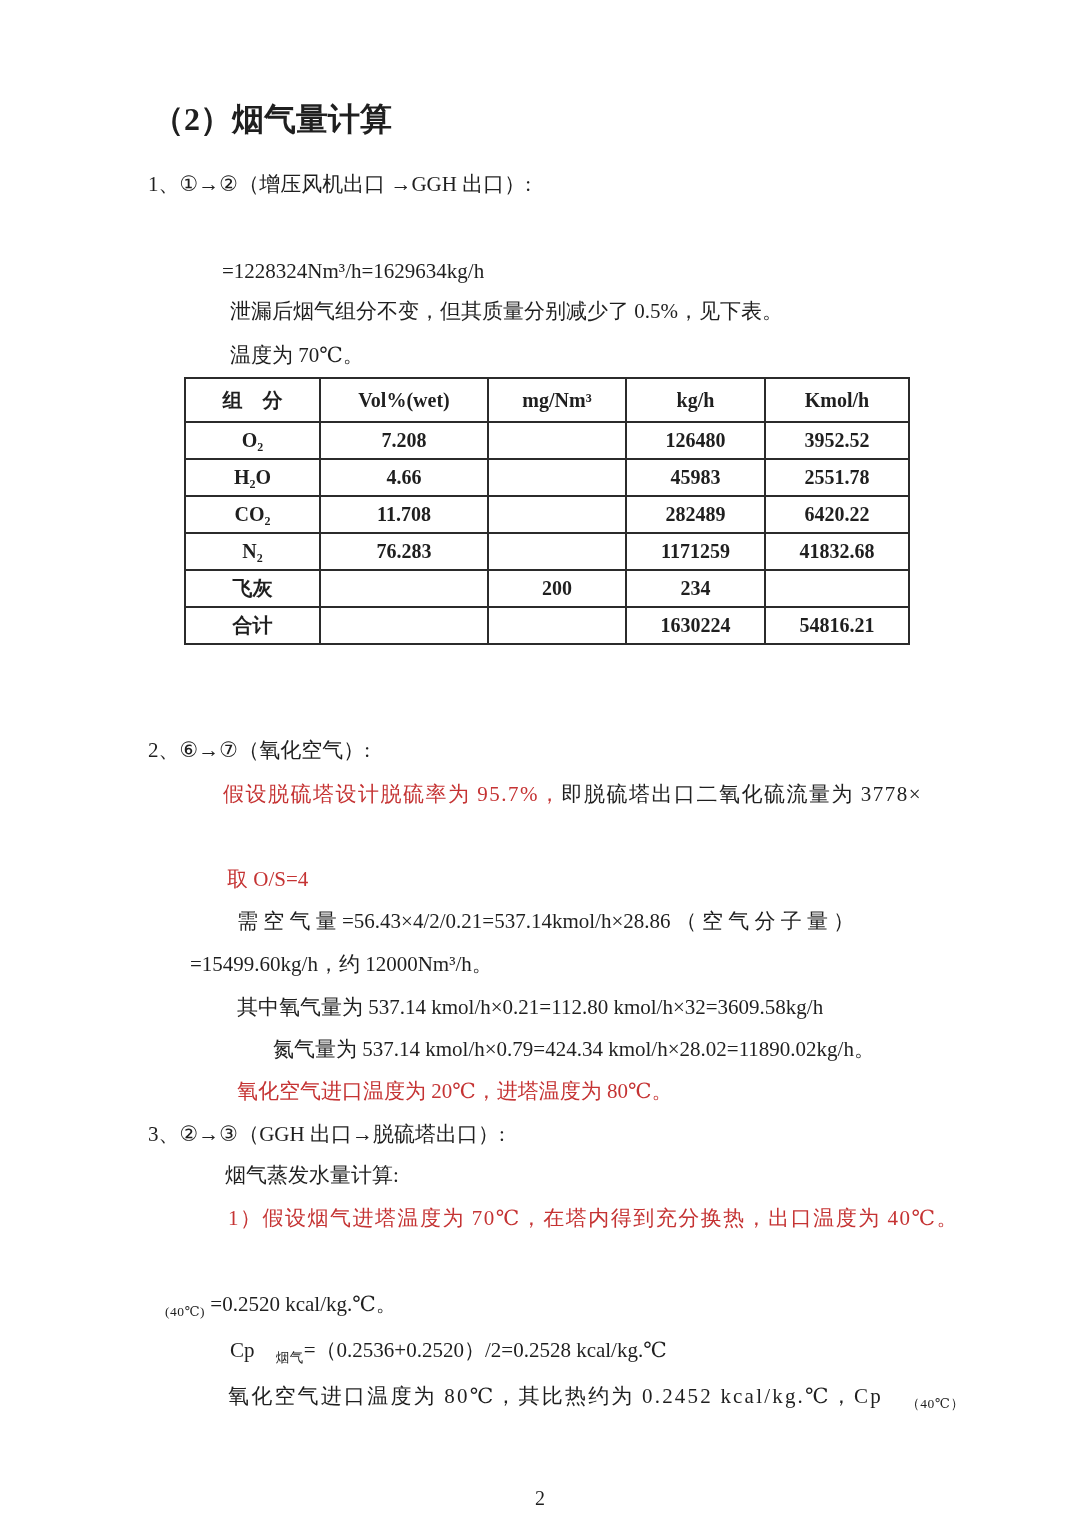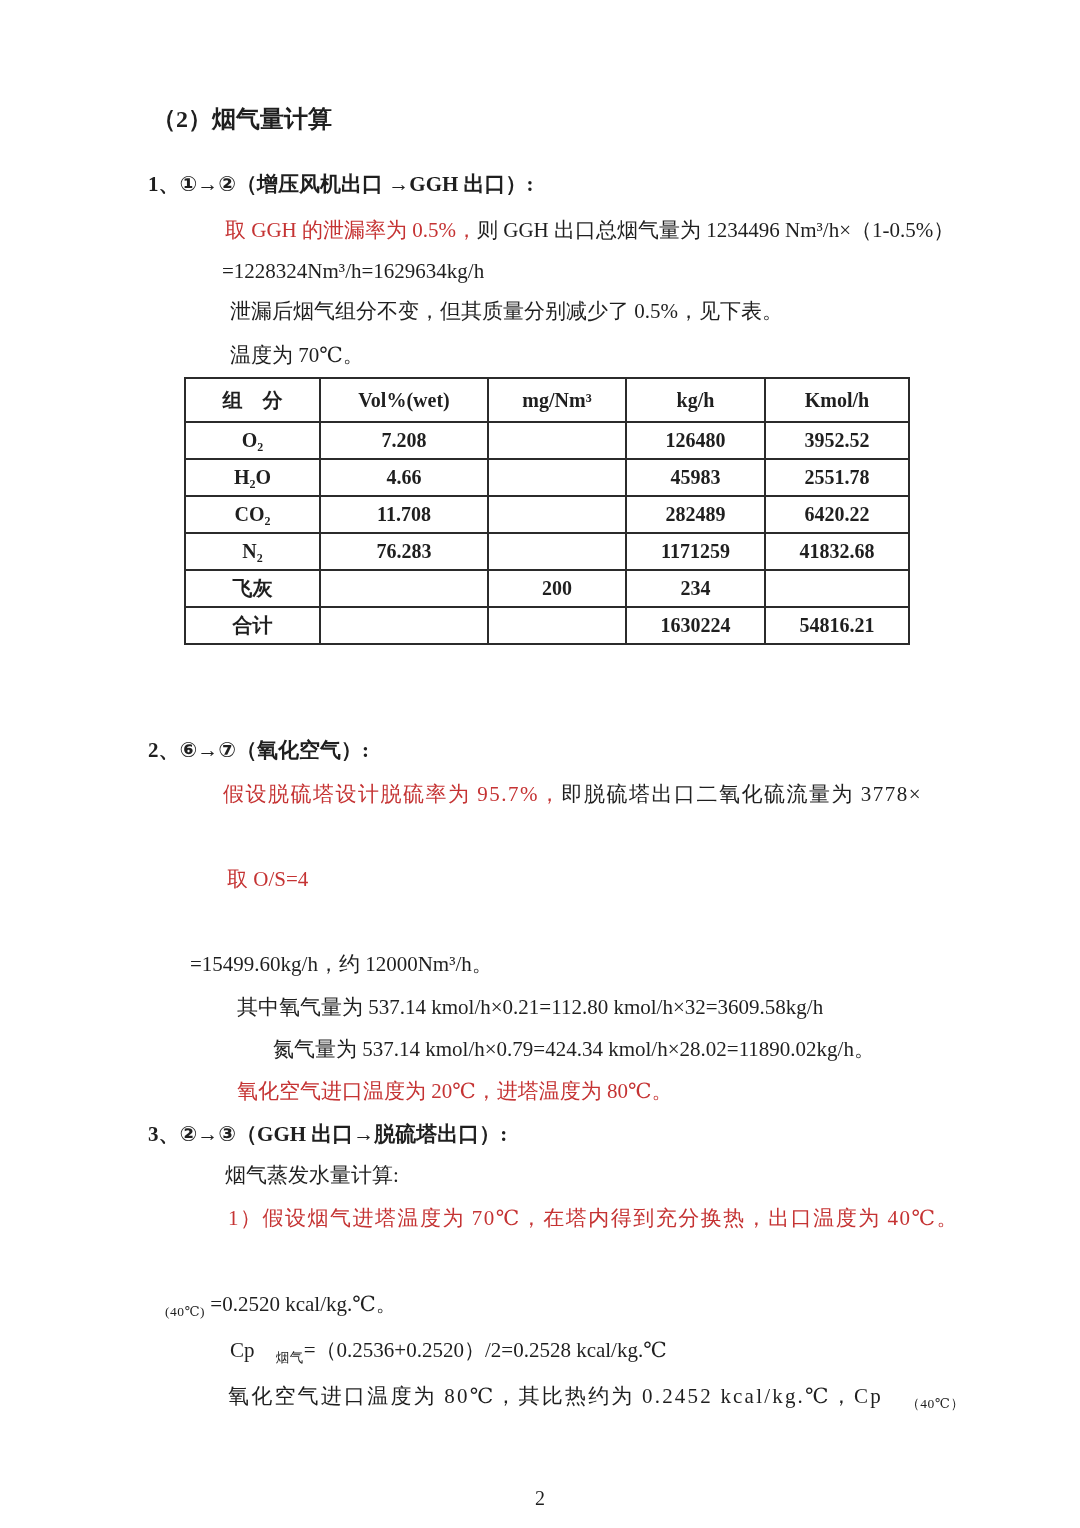--- a/index.html
+++ b/index.html
@@ -5,22 +5,22 @@
   html,body{margin:0;padding:0;background:#ffffff;}
   .page{
     position:relative;
     width:1080px;height:1528px;
     background:#ffffff;
     color:#1f1f1f;
     font-family:"Liberation Serif","DejaVu Serif","DejaVu Sans",serif;
     overflow:hidden;
   }
   .ln{position:absolute;font-size:21px;line-height:27px;white-space:nowrap;}
-  .bold{font-weight:bold;}
-  .title{font-size:24px;font-weight:bold;text-align:right;}
+  .bold{font-weight:normal;}
+  .title{font-size:32px;font-weight:bold;text-align:right;}
   .red{color:#c53333;}
   .sp1{letter-spacing:1.5px;}
   .sp2{letter-spacing:2.2px;}
   .sub{font-size:13.5px;vertical-align:-5px;letter-spacing:0.5px;margin-left:16px;}
   table.comp{
     position:absolute;left:184px;top:377px;width:724px;
     border-collapse:collapse;table-layout:fixed;
     font-size:20px;color:#1f1f1f;
   }
   table.comp td{
@@ -36,21 +36,20 @@
 </style>
 </head>
 <body>
 
 <div class="page">
 
   <div class="ln title" style="left:152px;top:106px">（2）烟气量计算</div>
 
   <div class="ln bold" style="left:148px;top:171px">1、①→②（增压风机出口 →GGH 出口）:</div>
 
-  <div class="ln" style="left:225px;top:217px"><span class="red">取 GGH 的泄漏率为 0.5%，</span><span>则 GGH 出口总烟气量为 1234496 Nm³/h×（1-0.5%）</span></div>
 
   <div class="ln" style="left:222px;top:258px">=1228324Nm³/h=1629634kg/h</div>
 
   <div class="ln" style="left:230px;top:298px">泄漏后烟气组分不变，但其质量分别减少了 0.5%，见下表。</div>
 
   <div class="ln" style="left:230px;top:342px">温度为 70℃。</div>
 
   <table class="comp">
     <colgroup>
       <col style="width:135px">
@@ -112,20 +111,21 @@
   </tbody>
     </table>
 
   <div class="ln bold" style="left:148px;top:737px">2、⑥→⑦（氧化空气）:</div>
 
   <div class="ln sp1" style="left:223px;top:781px"><span class="red">假设脱硫塔设计脱硫率为 95.7%，</span><span>即脱硫塔出口二氧化硫流量为 3778×</span></div>
 
 
   <div class="ln red" style="left:227px;top:866px">取 O/S=4</div>
 
+  <div class="ln" style="left:237px;top:908px">需 空 气 量 =56.43×4/2/0.21=537.14kmol/h×28.86 （ 空 气 分 子 量 ）</div>
 
   <div class="ln" style="left:190px;top:951px">=15499.60kg/h，约 12000Nm³/h。</div>
 
   <div class="ln" style="left:237px;top:994px">其中氧气量为 537.14 kmol/h×0.21=112.80 kmol/h×32=3609.58kg/h</div>
 
   <div class="ln" style="left:273px;top:1036px">氮气量为 537.14 kmol/h×0.79=424.34 kmol/h×28.02=11890.02kg/h。</div>
 
   <div class="ln red" style="left:237px;top:1078px">氧化空气进口温度为 20℃，进塔温度为 80℃。</div>
 
   <div class="ln bold" style="left:148px;top:1121px">3、②→③（GGH 出口→脱硫塔出口）:</div>

